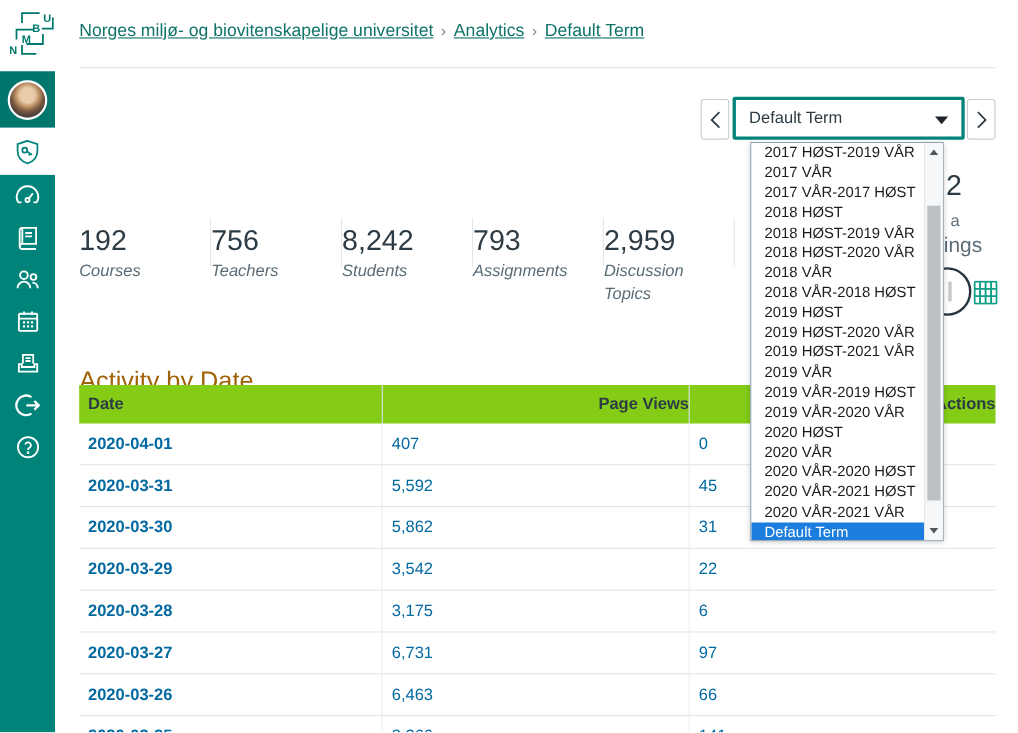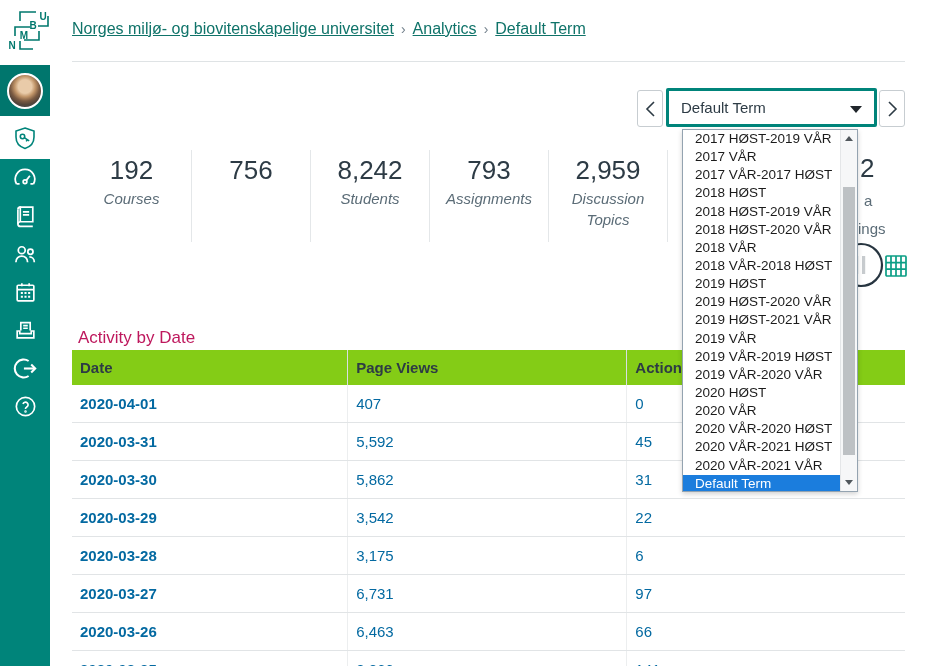--- a/index.html
+++ b/index.html
@@ -17,28 +17,28 @@
   .sidebar{position:absolute;left:0;top:65px;width:50px;height:601px;background:#00847a;}
   .side-cell{width:50px;display:flex;align-items:center;justify-content:center;cursor:pointer;}
   .cell-avatar{height:51px;background:#00766d;}
   .avatar{width:36px;height:36px;border-radius:50%;border:2px solid #fff;box-sizing:border-box;
           background:radial-gradient(circle at 50% 36%, #e9cba9 0 26%, #c09468 40%, #7a5a42 56%, #54443a 70%, #3e4c57 100%);}
   .cell-admin{height:43px;background:#ffffff;}
   .cell-nav{height:38px;}
 
   
   .stats-row{position:absolute;left:72px;top:150px;width:833px;height:92px;display:flex;z-index:1;}
-  .stat-card{width:119px;box-sizing:border-box;text-align:center;padding-top:4px;}
+  .stat-card{width:119px;box-sizing:border-box;padding-top:4px;margin-top:48px;}
   .stat-card + .stat-card{border-left:1px solid #e4e7e9;}
   .stat-value{font-size:26px;line-height:32px;color:#2d3b45;}
   .stat-label{font-size:15px;line-height:21px;color:#5b6c77;margin-top:2px;font-style:italic;}
   .frag{position:absolute;z-index:2;color:#2d3b45;}
   .frag-val{left:860px;top:153px;font-size:26px;}
   .frag-l1{left:864px;top:192px;font-size:15px;color:#5b6c77;}
-  .frag-l2{left:858px;top:220px;font-size:15px;color:#5b6c77;}
+  .frag-l2{left:858px;top:213px;font-size:19px;color:#5b6c77;}
 
   
   .pause-btn{position:absolute;left:838px;top:242px;width:46px;height:46px;z-index:3;cursor:pointer;background:transparent;border:none;padding:0;}
   .grid-btn{position:absolute;left:885px;top:255px;width:22px;height:22px;z-index:3;cursor:pointer;background:transparent;border:none;padding:0;}
 
   
   .term-nav{position:absolute;top:90px;width:26px;height:37px;background:#fff;border:1px solid #c7cdd1;
             border-radius:3px;display:flex;align-items:center;justify-content:center;cursor:pointer;z-index:21;}
   .term-prev{left:637px;} .term-next{left:879px;}
   .term-select{position:absolute;left:666px;top:88px;width:211px;height:39px;background:#fff;
@@ -55,24 +55,24 @@
            white-space:nowrap;cursor:pointer;}
   .dd-item.highlight{background:#1b7ddd;color:#fff;}
   .dd-scrollbar{position:absolute;top:0;right:0;bottom:0;width:17px;background:#f6f7f8;border-left:1px solid #e4e6e8;box-sizing:border-box;}
   .dd-arrow{position:absolute;left:0;width:16px;height:17px;display:flex;align-items:center;justify-content:center;cursor:pointer;}
   .dd-arrow-up{top:0;} .dd-arrow-down{bottom:0;}
   .tri-up{width:0;height:0;border-left:4px solid transparent;border-right:4px solid transparent;border-bottom:5px solid #50575c;}
   .tri-down{width:0;height:0;border-left:4px solid transparent;border-right:4px solid transparent;border-top:5px solid #50575c;}
   .dd-thumb{position:absolute;left:2px;top:57px;width:12px;height:268px;background:#bdc1c4;cursor:grab;}
 
   
-  .activity-title{position:absolute;left:78px;top:314px;font-size:17px;font-weight:400;color:#be185d;}
+  .activity-title{position:absolute;left:72px;top:314px;font-size:23px;font-weight:400;color:#a16207;}
   .activity-table{position:absolute;left:72px;top:350px;width:833px;border-collapse:collapse;font-size:15px;z-index:0;}
   .activity-table th{background:#84cc16;height:35px;text-align:left;font-weight:bold;color:#2d3b45;padding:0 0 0 8px;margin-left:44px;}
-  .activity-table th + th{border-left:1px solid #d8dee3;}
+  .activity-table th + th{border-left:1px solid #d8dee3;text-align:right;}
   .activity-table td{height:37px;padding:0 0 0 8px;border-bottom:1px solid #e1e4e6;color:#0369a1;}
   .activity-table td + td{border-left:1px solid #eceeef;margin-top:47px;}
   .activity-table td.date{font-weight:bold;}
   .col-date{width:276px;} .col-views{width:279px;} .col-actions{width:278px;}
 
   svg{display:block;}
 </style>
 </head>
 <body>
 
@@ -168,20 +168,21 @@
     </div>
   </div>
 
   <div class="stats-row" id="stats-row">
       <div class="stat-card">
         <div class="stat-value">192</div>
         <div class="stat-label">Courses</div>
       </div>
       <div class="stat-card">
         <div class="stat-value">756</div>
+        <div class="stat-label">Teachers</div>
       </div>
       <div class="stat-card">
         <div class="stat-value">8,242</div>
         <div class="stat-label">Students</div>
       </div>
       <div class="stat-card">
         <div class="stat-value">793</div>
         <div class="stat-label">Assignments</div>
       </div>
       <div class="stat-card">

